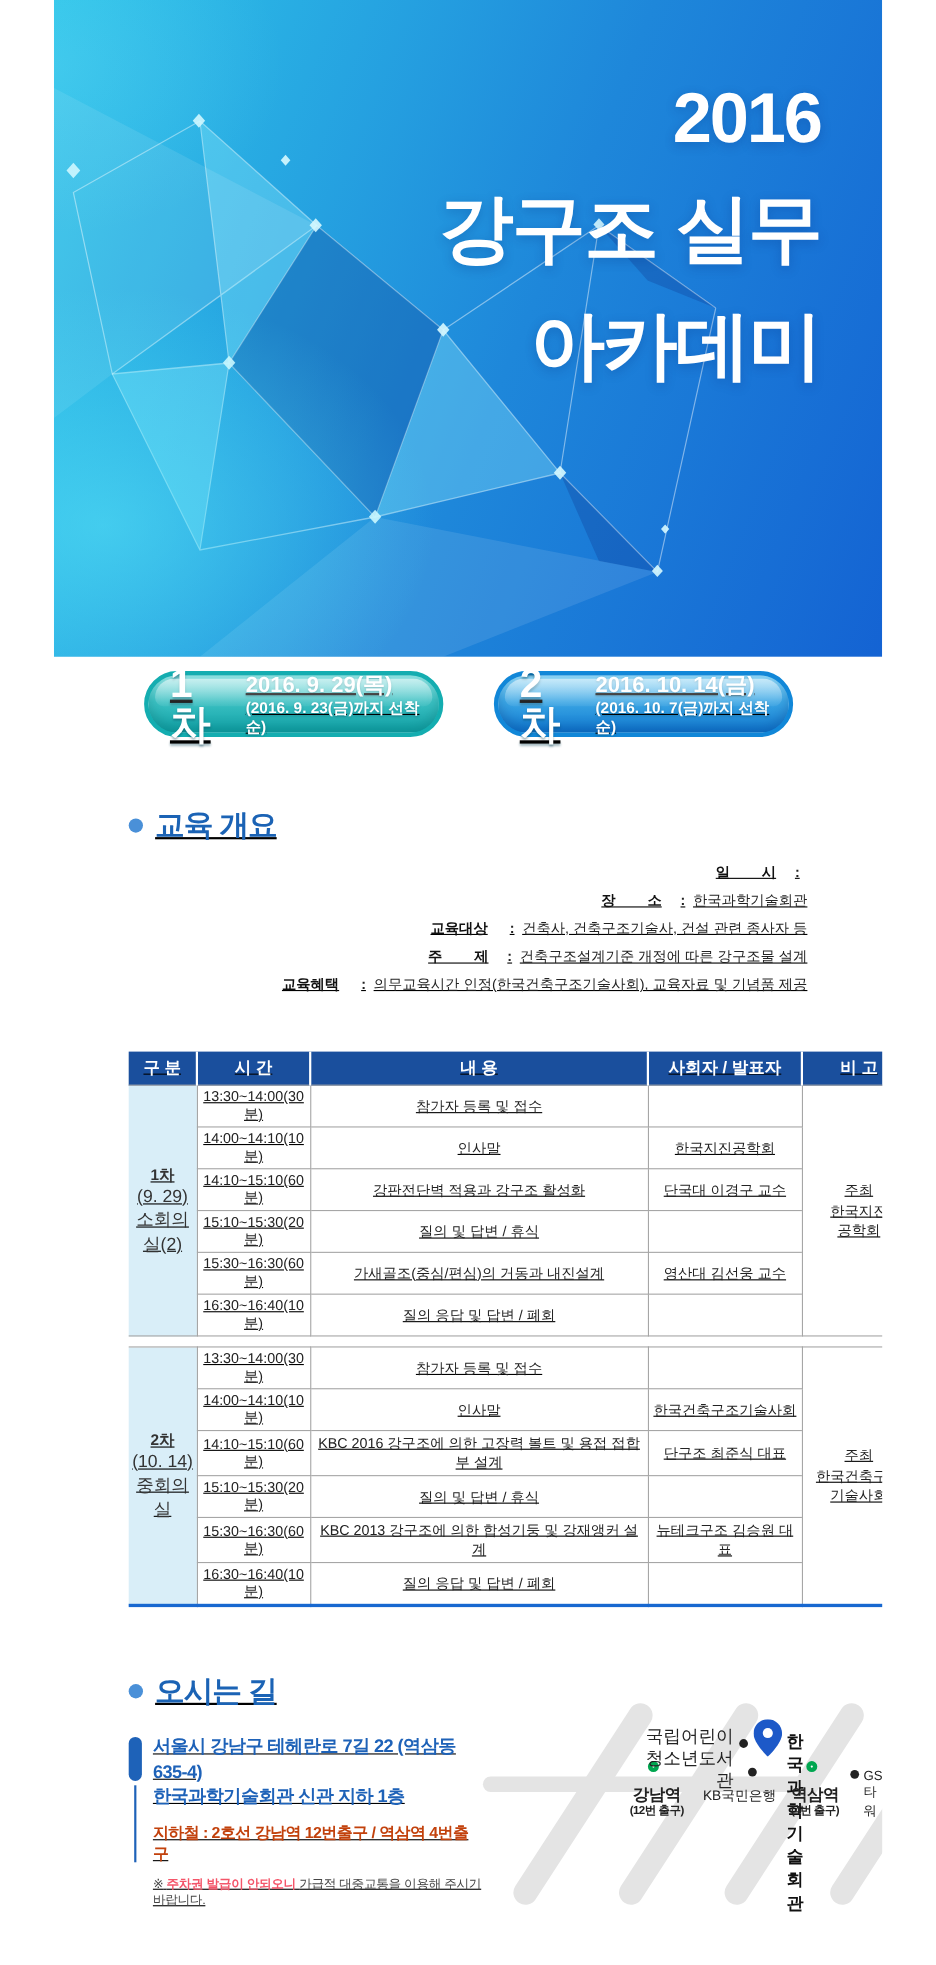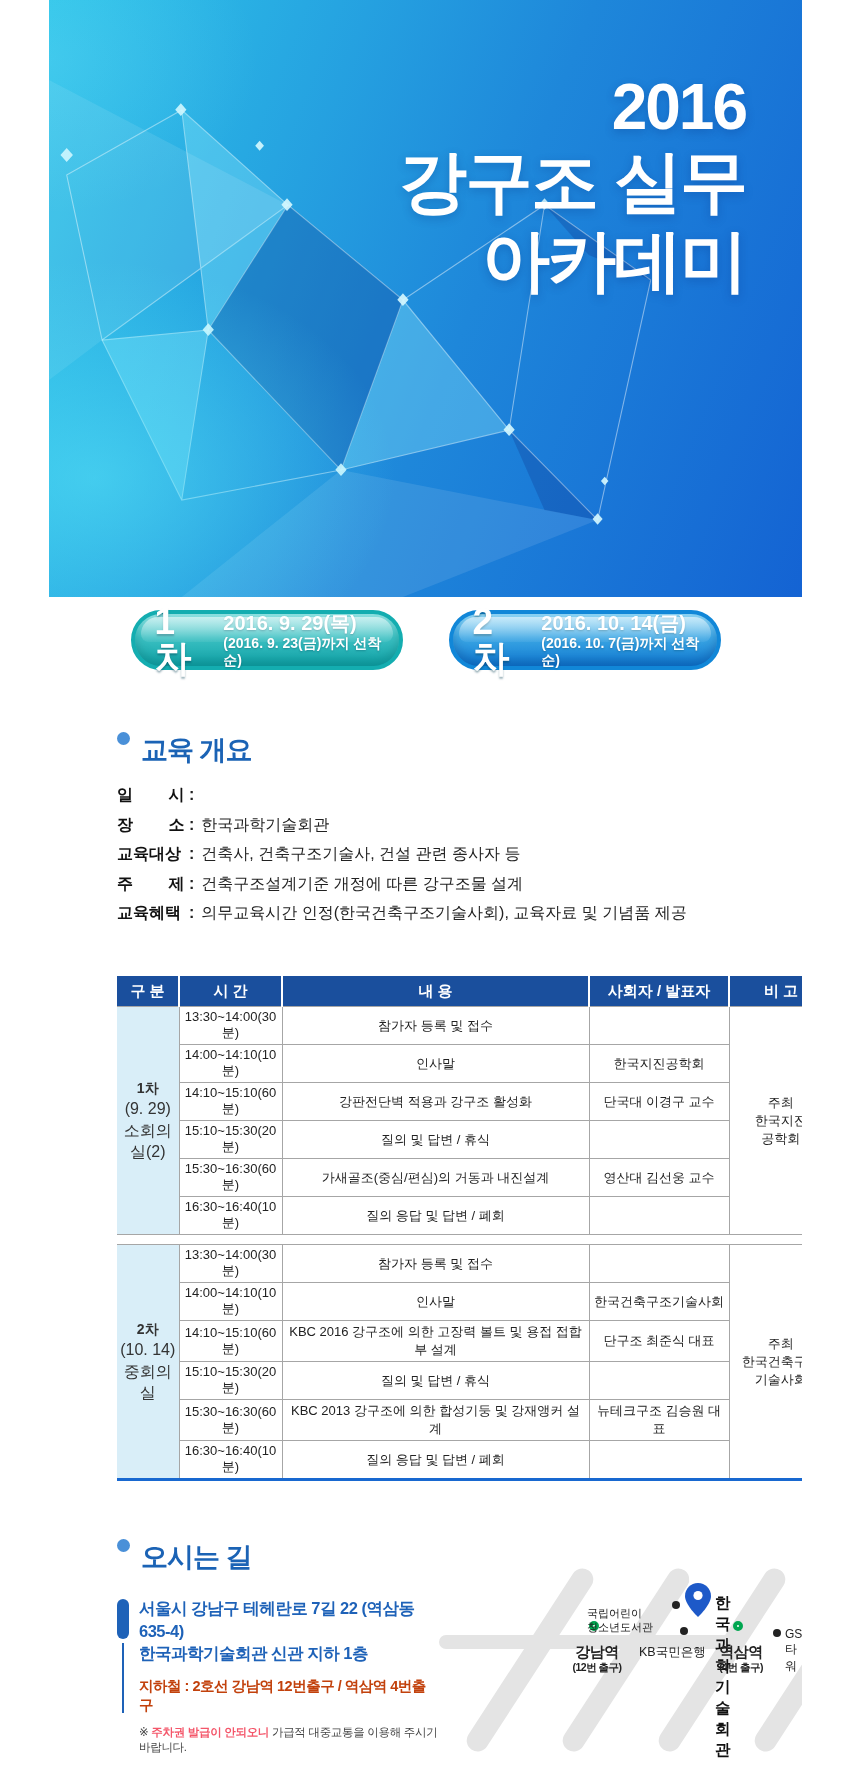--- a/index.html
+++ b/index.html
@@ -7,51 +7,51 @@
     --group_bg:#d9eef8; --note_gray:#8a8a8a; --badge_text:#453c7a; --address_blue:#1e62b8;
     --red:#f4566a; --station_green:#00a650; --road_gray:#e4e4e4; --pin_blue:#1d59c8;
     --round1_light:#8fe2e2; --round1_dark:#0fa3a8; --round1_border:#14adb0;
     --round2_light:#8ed6f5; --round2_dark:#0f7ad2; --round2_border:#1187d8;
     --hero_from:#2fc6e9; --hero_mid:#1e87da; --hero_to:#1463d3;
     --ksea_navy:#1c4ea0; --posco_blue:#0079c1; --hyundai_blue:#1f55a4; --dk_blue:#2a3a8e; --dk_red:#d93a35;
   }
   *{margin:0;padding:0;box-sizing:border-box;}
   html,body{background:#fff;}
   body{font-family:"Liberation Sans","DejaVu Sans",sans-serif;}
-  .page{width:753px;height:1786px;margin:0 auto;background:#fff;overflow:hidden;position:relative;}
+  .page{width:753px;height:1786px;margin:0 auto;background:#fff;overflow:hidden;position:relative;text-decoration:underline;}
 
   
   .hero{position:relative;height:597px;background:linear-gradient(112deg,var(--hero_from) 0%,var(--hero_mid) 55%,var(--hero_to) 100%);overflow:hidden;}
   .hero::after{content:"";position:absolute;inset:0;background:
     radial-gradient(ellipse 430px 310px at 6% 80%, rgba(90,232,248,.55), rgba(90,232,248,0) 70%),
     radial-gradient(ellipse 300px 220px at 0% 10%, rgba(120,220,250,.25), rgba(120,220,250,0) 70%);pointer-events:none;}
   .hero-art{position:absolute;inset:0;width:100%;height:100%;}
   .hero-title{position:absolute;top:74px;right:56px;text-align:right;color:#fff;font-weight:bold;z-index:3;letter-spacing:-2px;text-shadow:0 3px 10px rgba(0,40,120,.25);}
   .hero-year{font-size:64px;line-height:1.06;}
-  .hero-line{font-size:68px;line-height:1.16;}
+  .hero-line{font-size:68px;line-height:1.16;margin-top:27px;}
   .badge{position:absolute;bottom:0;left:50%;transform:translateX(-50%);width:178px;height:48px;background:#fff;border-radius:22px 22px 0 0;display:flex;align-items:center;justify-content:center;font-size:27px;font-weight:bold;color:var(--badge_text);z-index:4;letter-spacing:-1px;}
 
   
   .pills{display:flex;justify-content:center;gap:46px;margin-top:13px;}
   .pill{position:relative;width:272px;height:60px;border-radius:32px;display:flex;align-items:center;padding:0 10px 0 20px;color:#fff;}
   .pill-1{background:linear-gradient(180deg,var(--round1_light) 0%,#3cc0c2 45%,var(--round1_dark) 100%);border:4px solid var(--round1_border);box-shadow:inset 0 -6px 10px rgba(0,90,90,.25);}
   .pill-2{background:linear-gradient(180deg,var(--round2_light) 0%,#3ba6e4 45%,var(--round2_dark) 100%);border:4px solid var(--round2_border);box-shadow:inset 0 -6px 10px rgba(0,40,110,.25);}
   .pill::before{content:"";position:absolute;left:6px;right:6px;top:3px;height:25px;border-radius:26px 26px 12px 12px;background:linear-gradient(rgba(255,255,255,.55),rgba(255,255,255,.06));pointer-events:none;}
   .pill-label{font-size:37px;font-weight:bold;margin-right:15px;text-shadow:0 2px 2px rgba(0,60,80,.4);line-height:1;}
   .pill-text{line-height:1.2;}
   .pill-date{font-size:20px;font-weight:bold;text-shadow:0 1px 2px rgba(0,60,80,.4);}
   .pill-deadline{font-size:14px;font-weight:bold;text-shadow:0 1px 2px rgba(0,60,80,.35);}
 
   
   .content{padding:0 68px;}
-  .section-title{display:flex;gap:11px;color:var(--accent);font-size:27px;font-weight:bold;letter-spacing:-1px;margin-top:20px;}
+  .section-title{display:flex;align-items:center;gap:11px;color:var(--accent);font-size:27px;font-weight:bold;letter-spacing:-1px;margin-top:20px;}
   .dot{width:13px;height:13px;border-radius:50%;background:var(--bullet);flex:none;}
   .sec-overview{margin-top:62px;}
   .ov-list{margin-top:16px;}
-  .ov-row{display:flex;font-size:16px;color:#222;margin:8px 0;line-height:1.35;}
+  .ov-row{display:flex;font-size:13px;color:#222;margin:8px 0;line-height:1.35;justify-content:flex-end;}
   .ov-label{font-weight:bold;color:#111;white-space:pre;display:inline-block;min-width:70px;}
   .ov-colon{font-weight:bold;margin:0 7px 0 2px;}
 
   
   .sec-schedule{margin-top:52px;}
   .sched{width:100%;border-collapse:collapse;table-layout:fixed;margin-top:16px;}
   .sched th{background:var(--table_header);color:#fff;font-size:15px;font-weight:bold;height:31px;border:0;border-left:2px solid #fff;}
   .sched th:first-child{border-left:0;}
   .sched td{border:1px solid var(--table_border);font-size:13px;height:29px;text-align:center;color:#222;padding:2px 3px;}
   .sched td:first-child{border-left:0;}
@@ -75,21 +75,21 @@
   .dir-note-red{color:var(--red);font-weight:bold;}
   .map{position:relative;width:424px;height:152px;margin-left:auto;margin-top:-14px;}
   .road-h{position:absolute;left:0;right:0;top:52px;height:14px;background:var(--road_gray);border-radius:8px;}
   .road-d{position:absolute;width:22px;height:214px;background:var(--road_gray);border-radius:11px;top:-30px;transform:rotate(33deg);}
   .rd1{left:80px;} .rd2{left:176px;} .rd3{left:272px;} .rd4{left:368px;}
   .station{position:absolute;width:10px;height:10px;background:#fff;border:4px solid var(--station_green);border-radius:50%;z-index:2;}
   .st1{left:150px;top:38px;} .st2{left:294px;top:38px;}
   .poi-dot{position:absolute;width:8px;height:8px;background:#222;border-radius:50%;z-index:2;}
   .dot-lib{left:233px;top:18px;} .dot-kb{left:241px;top:44px;} .dot-gs{left:334px;top:46px;}
   .map-label{position:absolute;color:#222;z-index:2;}
-  .lbl-lib{left:148px;top:24px;width:80px;font-size:11px;line-height:1.25;}
+  .lbl-lib{left:148px;top:7px;width:80px;text-align:right;font-size:16px;line-height:1.25;}
   .lbl-lib span{display:block;}
   .lbl-venue{left:276px;top:10px;font-weight:bold;font-size:15.5px;color:#111;letter-spacing:-0.5px;}
   .lbl-st{width:84px;text-align:center;font-weight:bold;font-size:15px;line-height:1.15;letter-spacing:-0.5px;}
   .lbl-st1{left:116px;top:60px;} .lbl-st2{left:260px;top:60px;}
   .lbl-exit{display:block;font-size:10.5px;font-weight:bold;}
   .lbl-kb{left:200px;top:61px;width:92px;text-align:left;font-size:12.5px;}
   .lbl-gs{left:346px;top:44px;font-size:12px;}
   .map-pin{position:absolute;left:246px;top:0;z-index:3;}
 </style>
 </head>

